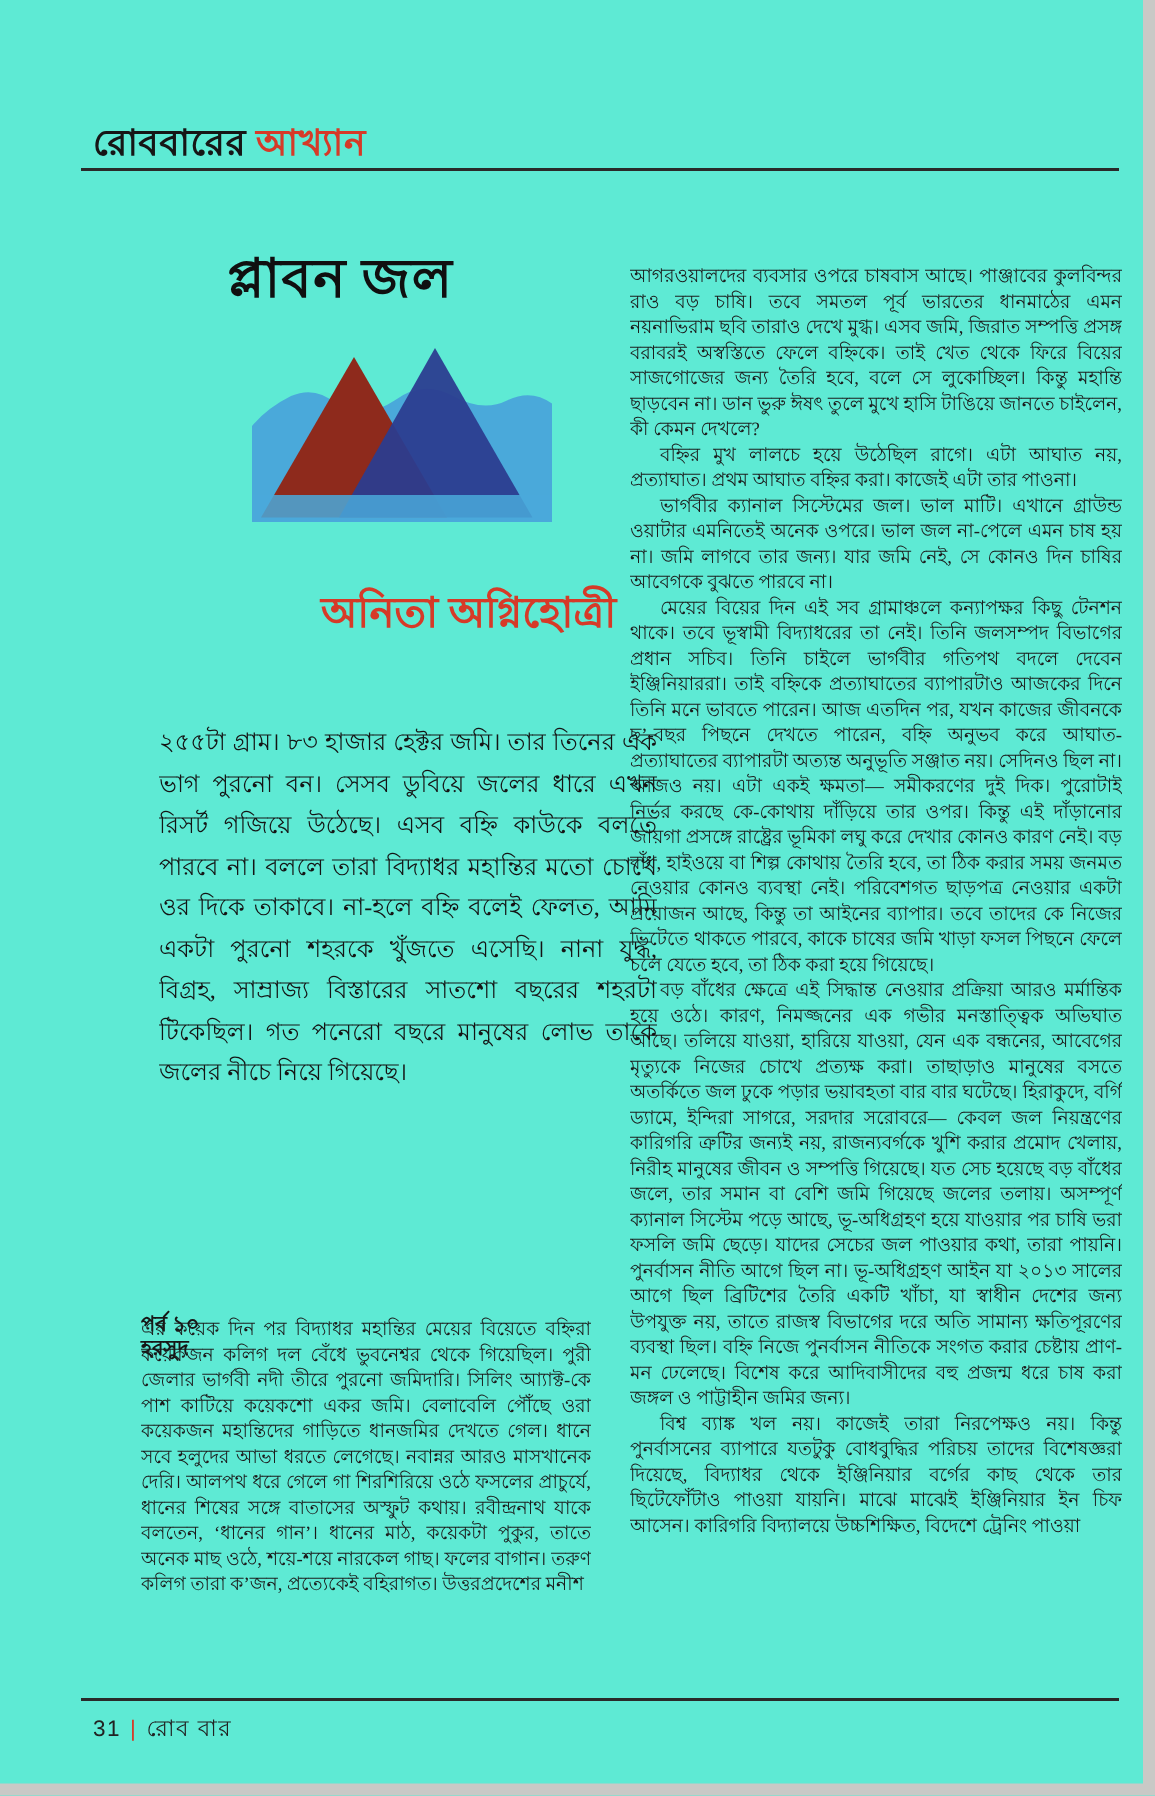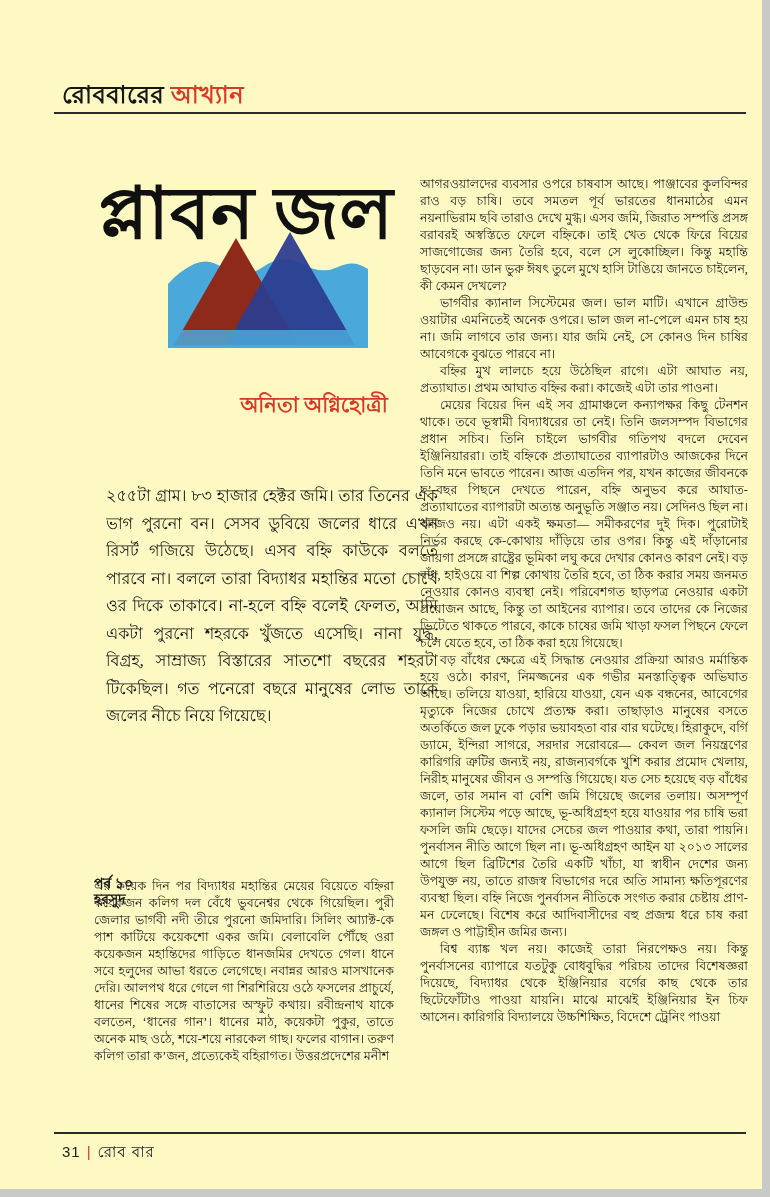--- a/index.html
+++ b/index.html
@@ -5,38 +5,38 @@
   html,body{margin:0;padding:0;}
   body{
     width:770px;height:1197px;
     background:#c9c9c6;
     font-family:"Liberation Serif","DejaVu Serif",serif;
     position:relative;overflow:hidden;
   }
   .page{
     position:absolute;left:0;top:0;
     width:762px;height:1189px;
-    background:#fef9c3;
+    background:#5eead4;
     color:#161616;
   }
   .masthead{
     position:absolute;left:62px;top:76px;
     font-size:24px;font-weight:bold;letter-spacing:.5px;
   }
   .masthead .accent{color:#d63a28;}
   .rule{position:absolute;background:#2a2a2a;}
   .top-rule{left:54px;right:16px;top:112px;height:2px;}
   .title{
     position:absolute;left:60px;top:158px;width:334px;
-    margin:0;text-align:right;
-    font-size:72px;font-weight:bold;color:#101010;letter-spacing:1px;
+    margin:0;text-align:center;
+    font-size:36px;font-weight:bold;color:#101010;letter-spacing:1px;
   }
   .illustration{position:absolute;left:168px;top:226px;width:200px;height:124px;}
   .byline{position:absolute;left:214px;top:392px;width:200px;}
-  .author{color:#d63a28;font-weight:bold;font-size:21px;line-height:1.3;text-align:center;}
+  .author{color:#d63a28;font-weight:bold;font-size:28px;line-height:1.3;}
   .section{color:#161616;font-size:19px;margin-top:6px;}
   .lede{
     position:absolute;left:62px;top:482px;width:332px;height:330px;
     font-size:16px;line-height:27.5px;text-align:justify;color:#141414;
     overflow:hidden;
     margin-left:44px;
   }
   .part{position:absolute;left:94px;top:876px;font-size:14px;font-weight:bold;line-height:16px;}
   .col{
     font-size:12.5px;line-height:17px;text-align:justify;color:#1b1b1b;
@@ -85,22 +85,22 @@
     <div>পর্ব ১০</div>
     <div>হরসুদ</div>
   </div>
 
   <div class="col left-body">
     <p>এর কয়েক দিন পর বিদ্যাধর মহান্তির মেয়ের বিয়েতে বহ্নিরা কয়েকজন কলিগ দল বেঁধে ভুবনেশ্বর থেকে গিয়েছিল। পুরী জেলার ভার্গবী নদী তীরে পুরনো জমিদারি। সিলিং আ্যাক্ট-কে পাশ কাটিয়ে কয়েকশো একর জমি। বেলাবেলি পৌঁছে ওরা কয়েকজন মহান্তিদের গাড়িতে ধানজমির দেখতে গেল। ধানে সবে হলুদের আভা ধরতে লেগেছে। নবান্নর আরও মাসখানেক দেরি। আলপথ ধরে গেলে গা শিরশিরিয়ে ওঠে ফসলের প্রাচুর্যে, ধানের শিষের সঙ্গে বাতাসের অস্ফুট কথায়। রবীন্দ্রনাথ যাকে বলতেন, ‘ধানের গান’। ধানের মাঠ, কয়েকটা পুকুর, তাতে অনেক মাছ ওঠে, শয়ে-শয়ে নারকেল গাছ। ফলের বাগান। তরুণ কলিগ তারা ক’জন, প্রত্যেকেই বহিরাগত। উত্তরপ্রদেশের মনীশ</p>
   </div>
 
   <div class="col right-body">
     <p>আগরওয়ালদের ব্যবসার ওপরে চাষবাস আছে। পাঞ্জাবের কুলবিন্দর রাও বড় চাষি। তবে সমতল পূর্ব ভারতের ধানমাঠের এমন নয়নাভিরাম ছবি তারাও দেখে মুগ্ধ। এসব জমি, জিরাত সম্পত্তি প্রসঙ্গ বরাবরই অস্বস্তিতে ফেলে বহ্নিকে। তাই খেত থেকে ফিরে বিয়ের সাজগোজের জন্য তৈরি হবে, বলে সে লুকোচ্ছিল। কিন্তু মহান্তি ছাড়বেন না। ডান ভুরু ঈষৎ তুলে মুখে হাসি টাঙিয়ে জানতে চাইলেন, কী কেমন দেখলে?</p>
+    <p>বহ্নির মুখ লালচে হয়ে উঠেছিল রাগে। এটা আঘাত নয়, প্রত্যাঘাত। প্রথম আঘাত বহ্নির করা। কাজেই এটা তার পাওনা।</p>
     <p>ভার্গবীর ক্যানাল সিস্টেমের জল। ভাল মাটি। এখানে গ্রাউন্ড ওয়াটার এমনিতেই অনেক ওপরে। ভাল জল না-পেলে এমন চাষ হয় না। জমি লাগবে তার জন্য। যার জমি নেই, সে কোনও দিন চাষির আবেগকে বুঝতে পারবে না।</p>
-    <p>বহ্নির মুখ লালচে হয়ে উঠেছিল রাগে। এটা আঘাত নয়, প্রত্যাঘাত। প্রথম আঘাত বহ্নির করা। কাজেই এটা তার পাওনা।</p>
     <p>মেয়ের বিয়ের দিন এই সব গ্রামাঞ্চলে কন্যাপক্ষর কিছু টেনশন থাকে। তবে ভূস্বামী বিদ্যাধরের তা নেই। তিনি জলসম্পদ বিভাগের প্রধান সচিব। তিনি চাইলে ভার্গবীর গতিপথ বদলে দেবেন ইঞ্জিনিয়াররা। তাই বহ্নিকে প্রত্যাঘাতের ব্যাপারটাও আজকের দিনে তিনি মনে ভাবতে পারেন। আজ এতদিন পর, যখন কাজের জীবনকে ছ’-বছর পিছনে দেখতে পারেন, বহ্নি অনুভব করে আঘাত-প্রত্যাঘাতের ব্যাপারটা অত্যন্ত অনুভূতি সঞ্জাত নয়। সেদিনও ছিল না। আজও নয়। এটা একই ক্ষমতা— সমীকরণের দুই দিক। পুরোটাই নির্ভর করছে কে-কোথায় দাঁড়িয়ে তার ওপর। কিন্তু এই দাঁড়ানোর জায়গা প্রসঙ্গে রাষ্ট্রের ভূমিকা লঘু করে দেখার কোনও কারণ নেই। বড় বাঁধ, হাইওয়ে বা শিল্প কোথায় তৈরি হবে, তা ঠিক করার সময় জনমত নেওয়ার কোনও ব্যবস্থা নেই। পরিবেশগত ছাড়পত্র নেওয়ার একটা প্রয়োজন আছে, কিন্তু তা আইনের ব্যাপার। তবে তাদের কে নিজের ভিটেতে থাকতে পারবে, কাকে চাষের জমি খাড়া ফসল পিছনে ফেলে চলে যেতে হবে, তা ঠিক করা হয়ে গিয়েছে।</p>
     <p>বড় বাঁধের ক্ষেত্রে এই সিদ্ধান্ত নেওয়ার প্রক্রিয়া আরও মর্মান্তিক হয়ে ওঠে। কারণ, নিমজ্জনের এক গভীর মনস্তাত্ত্বিক অভিঘাত আছে। তলিয়ে যাওয়া, হারিয়ে যাওয়া, যেন এক বন্ধনের, আবেগের মৃত্যুকে নিজের চোখে প্রত্যক্ষ করা। তাছাড়াও মানুষের বসতে অতর্কিতে জল ঢুকে পড়ার ভয়াবহতা বার বার ঘটেছে। হিরাকুদে, বর্গি ড্যামে, ইন্দিরা সাগরে, সরদার সরোবরে— কেবল জল নিয়ন্ত্রণের কারিগরি ত্রুটির জন্যই নয়, রাজন্যবর্গকে খুশি করার প্রমোদ খেলায়, নিরীহ মানুষের জীবন ও সম্পত্তি গিয়েছে। যত সেচ হয়েছে বড় বাঁধের জলে, তার সমান বা বেশি জমি গিয়েছে জলের তলায়। অসম্পূর্ণ ক্যানাল সিস্টেম পড়ে আছে, ভূ-অধিগ্রহণ হয়ে যাওয়ার পর চাষি ভরা ফসলি জমি ছেড়ে। যাদের সেচের জল পাওয়ার কথা, তারা পায়নি। পুনর্বাসন নীতি আগে ছিল না। ভূ-অধিগ্রহণ আইন যা ২০১৩ সালের আগে ছিল ব্রিটিশের তৈরি একটি খাঁচা, যা স্বাধীন দেশের জন্য উপযুক্ত নয়, তাতে রাজস্ব বিভাগের দরে অতি সামান্য ক্ষতিপূরণের ব্যবস্থা ছিল। বহ্নি নিজে পুনর্বাসন নীতিকে সংগত করার চেষ্টায় প্রাণ-মন ঢেলেছে। বিশেষ করে আদিবাসীদের বহু প্রজন্ম ধরে চাষ করা জঙ্গল ও পাট্টাহীন জমির জন্য।</p>
     <p>বিশ্ব ব্যাঙ্ক খল নয়। কাজেই তারা নিরপেক্ষও নয়। কিন্তু পুনর্বাসনের ব্যাপারে যতটুকু বোধবুদ্ধির পরিচয় তাদের বিশেষজ্ঞরা দিয়েছে, বিদ্যাধর থেকে ইঞ্জিনিয়ার বর্গের কাছ থেকে তার ছিটেফোঁটাও পাওয়া যায়নি। মাঝে মাঝেই ইঞ্জিনিয়ার ইন চিফ আসেন। কারিগরি বিদ্যালয়ে উচ্চশিক্ষিত, বিদেশে ট্রেনিং পাওয়া</p>
   </div>
 
   <div class="rule footer-rule"></div>
   <div class="folio">
     <span>31</span><span class="sep">|</span><span>রোব বার</span>
   </div>
 

